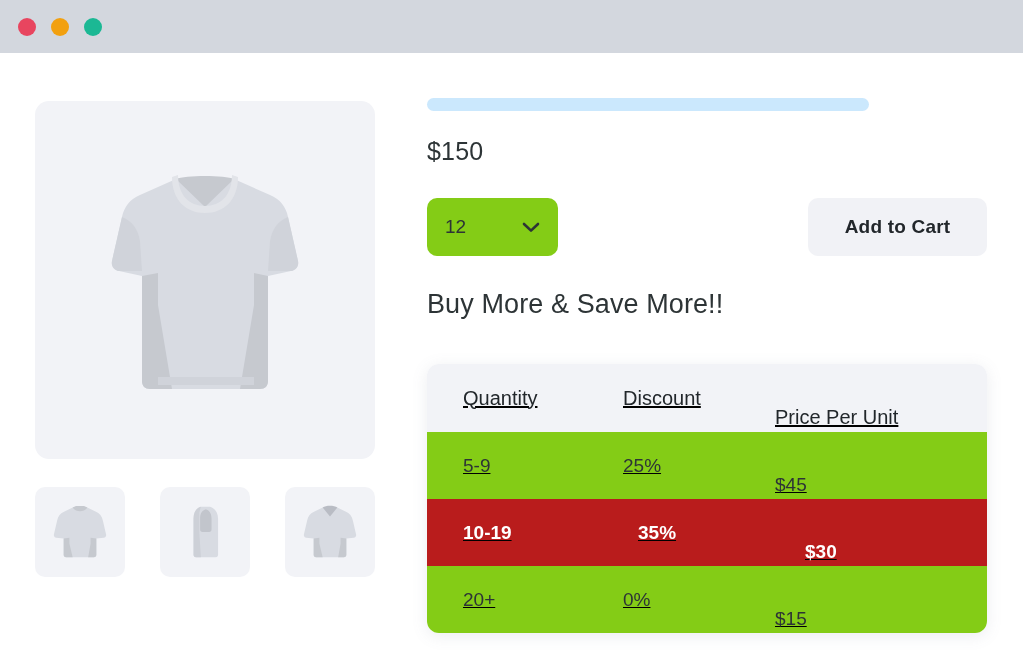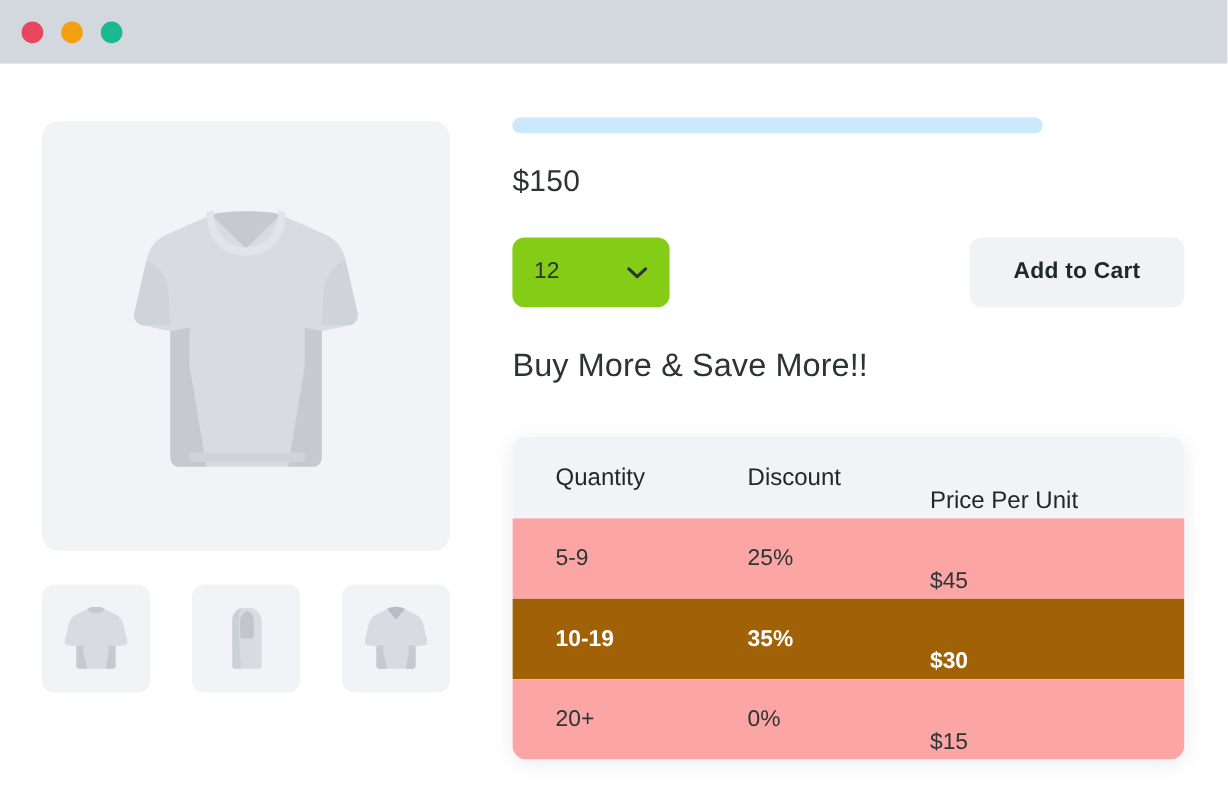--- a/index.html
+++ b/index.html
@@ -151,27 +151,28 @@
     border-radius: 12px;
     overflow: hidden;
     background: #ffffff;
     box-shadow: 0 3px 16px rgba(108,117,140,.13);
   }
   .trow {
     display: flex;
     align-items: center;
     height: 67px;
     padding-left: 36px;
+    text-decoration: underline;
   }
   .trow.head {
     background: #f2f3f7;
     height: 68px;
   }
-  .trow.plain { background: #fca5a5; }
-  .trow.highlight { background: #a16207; }
+  .trow.plain { background: #84cc16; }
+  .trow.highlight { background: #b91c1c; gap: 15px; }
 
   .cell { font-size: 19px; color: #2d3436; }
   .trow.head .cell { font-size: 20px; color: #22272b; }
   .trow.highlight .cell { color: #ffffff; font-weight: bold; }
 
   .c-qty   { width: 160px; }
   .c-disc  { width: 152px; }
   .c-price { flex: 1; margin-top: 39px; }
 </style>
 </head>

